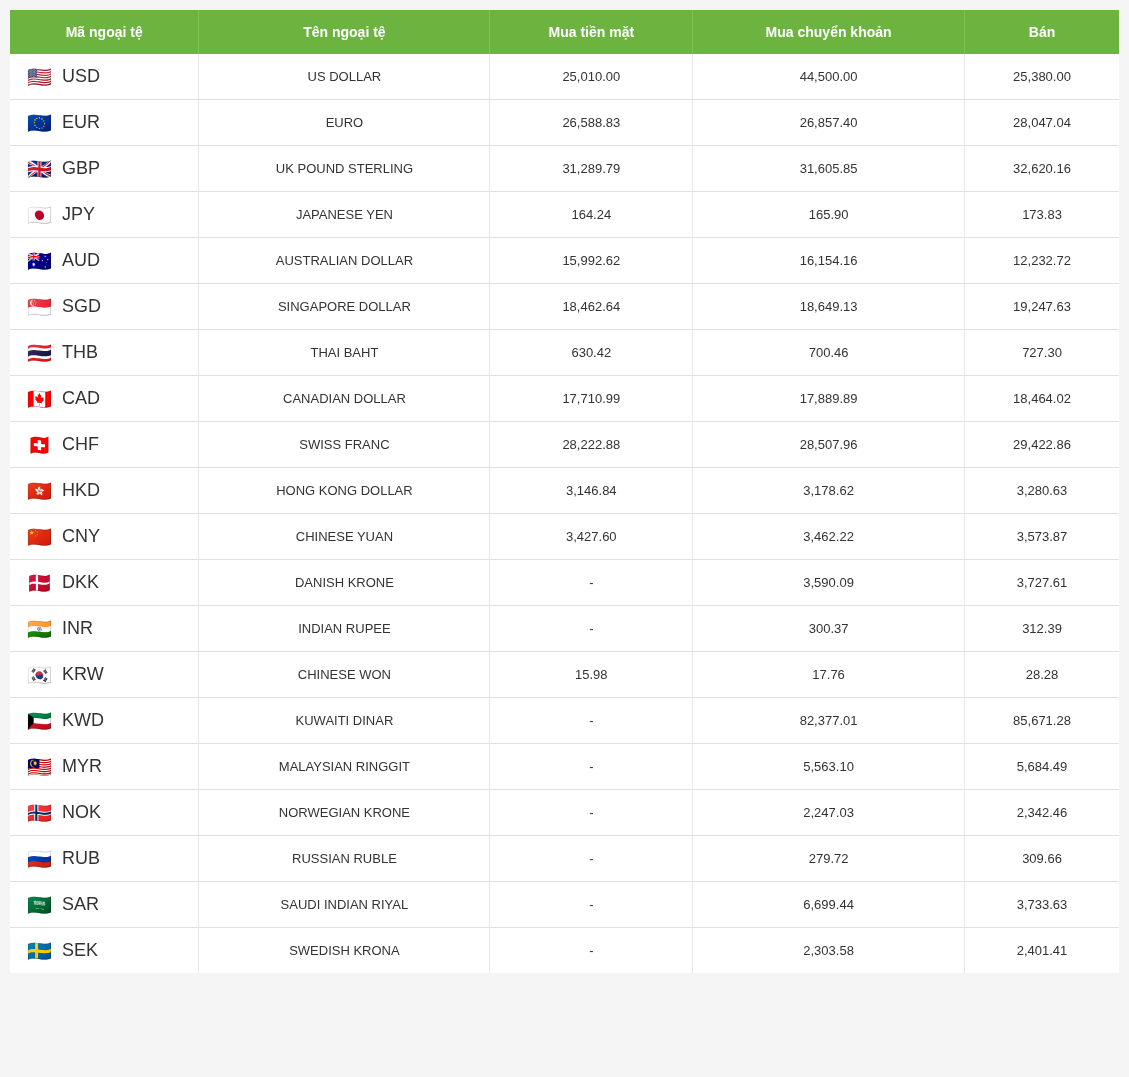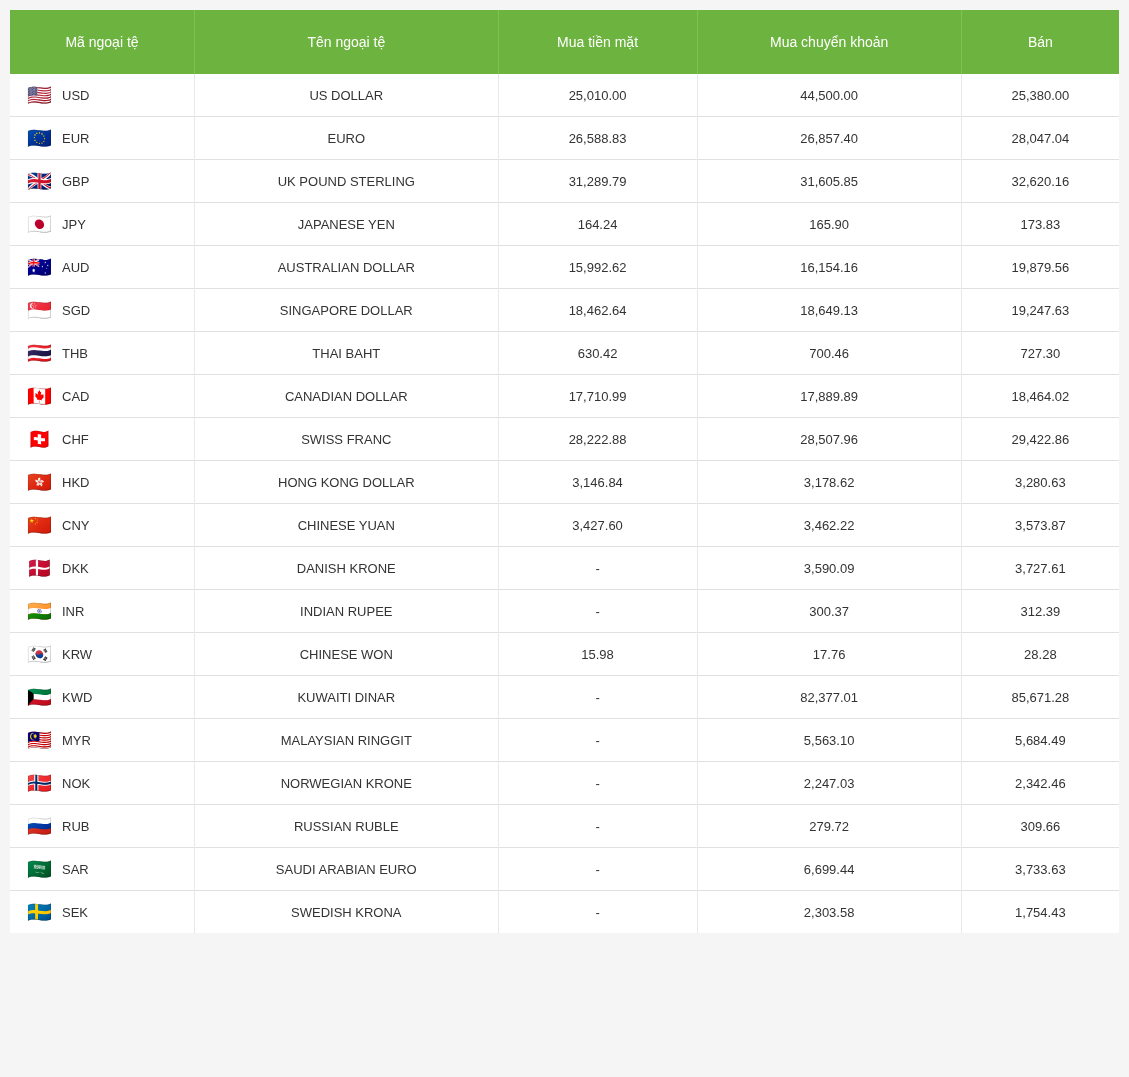--- a/index.html
+++ b/index.html
@@ -12,22 +12,22 @@
       width: 100%;
       border-collapse: collapse;
       background: #fff;
     }
     thead tr {
       background: #6db33f;
     }
     thead th {
       color: #fff;
       font-size: 14px;
-      font-weight: 400;
-      padding: 24px 16px;
+      font-weight: 700;
+      padding: 14px 16px;
       text-align: center;
       border-right: 1px solid #7cc44d;
     }
     thead th:last-child { border-right: none; }
     tbody tr {
       border-bottom: 1px solid #e0e0e0;
     }
     tbody tr:last-child { border-bottom: none; }
     tbody td {
       padding: 12px 16px;
@@ -48,21 +48,21 @@
       width: 28px;
       height: 18px;
       display: inline-flex;
       align-items: center;
       justify-content: center;
       font-size: 20px;
       line-height: 1;
     }
     .code-text {
       font-weight: 500;
-      font-size: 13px;
+      font-size: 18px;
     }
     td.code-td {
       text-align: left;
     }
     .num-cell {
       text-align: center;
     }
     .dash-cell {
       text-align: center;
     }
@@ -132,21 +132,21 @@
       <tr>
         <td class="code-td">
     <div class="currency-code-cell">
       <span class="flag">🇦🇺</span>
       <span class="code-text">AUD</span>
     </div>
   </td>
         <td>AUSTRALIAN DOLLAR</td>
         <td class="num-cell">15,992.62</td>
         <td class="num-cell">16,154.16</td>
-        <td class="num-cell">19,879.56</td>
+        <td class="num-cell">12,232.72</td>
       </tr>
       <tr>
         <td class="code-td">
     <div class="currency-code-cell">
       <span class="flag">🇸🇬</span>
       <span class="code-text">SGD</span>
     </div>
   </td>
         <td>SINGAPORE DOLLAR</td>
         <td class="num-cell">18,462.64</td>
@@ -297,31 +297,31 @@
         <td class="num-cell">279.72</td>
         <td class="num-cell">309.66</td>
       </tr>
       <tr>
         <td class="code-td">
     <div class="currency-code-cell">
       <span class="flag">🇸🇦</span>
       <span class="code-text">SAR</span>
     </div>
   </td>
-        <td>SAUDI ARABIAN EURO</td>
+        <td>SAUDI INDIAN RIYAL</td>
         <td class="dash-cell">-</td>
         <td class="num-cell">6,699.44</td>
         <td class="num-cell">3,733.63</td>
       </tr>
       <tr>
         <td class="code-td">
     <div class="currency-code-cell">
       <span class="flag">🇸🇪</span>
       <span class="code-text">SEK</span>
     </div>
   </td>
         <td>SWEDISH KRONA</td>
         <td class="dash-cell">-</td>
         <td class="num-cell">2,303.58</td>
-        <td class="num-cell">1,754.43</td>
+        <td class="num-cell">2,401.41</td>
       </tr>
     </tbody>
 </table>
 
 </body></html>

